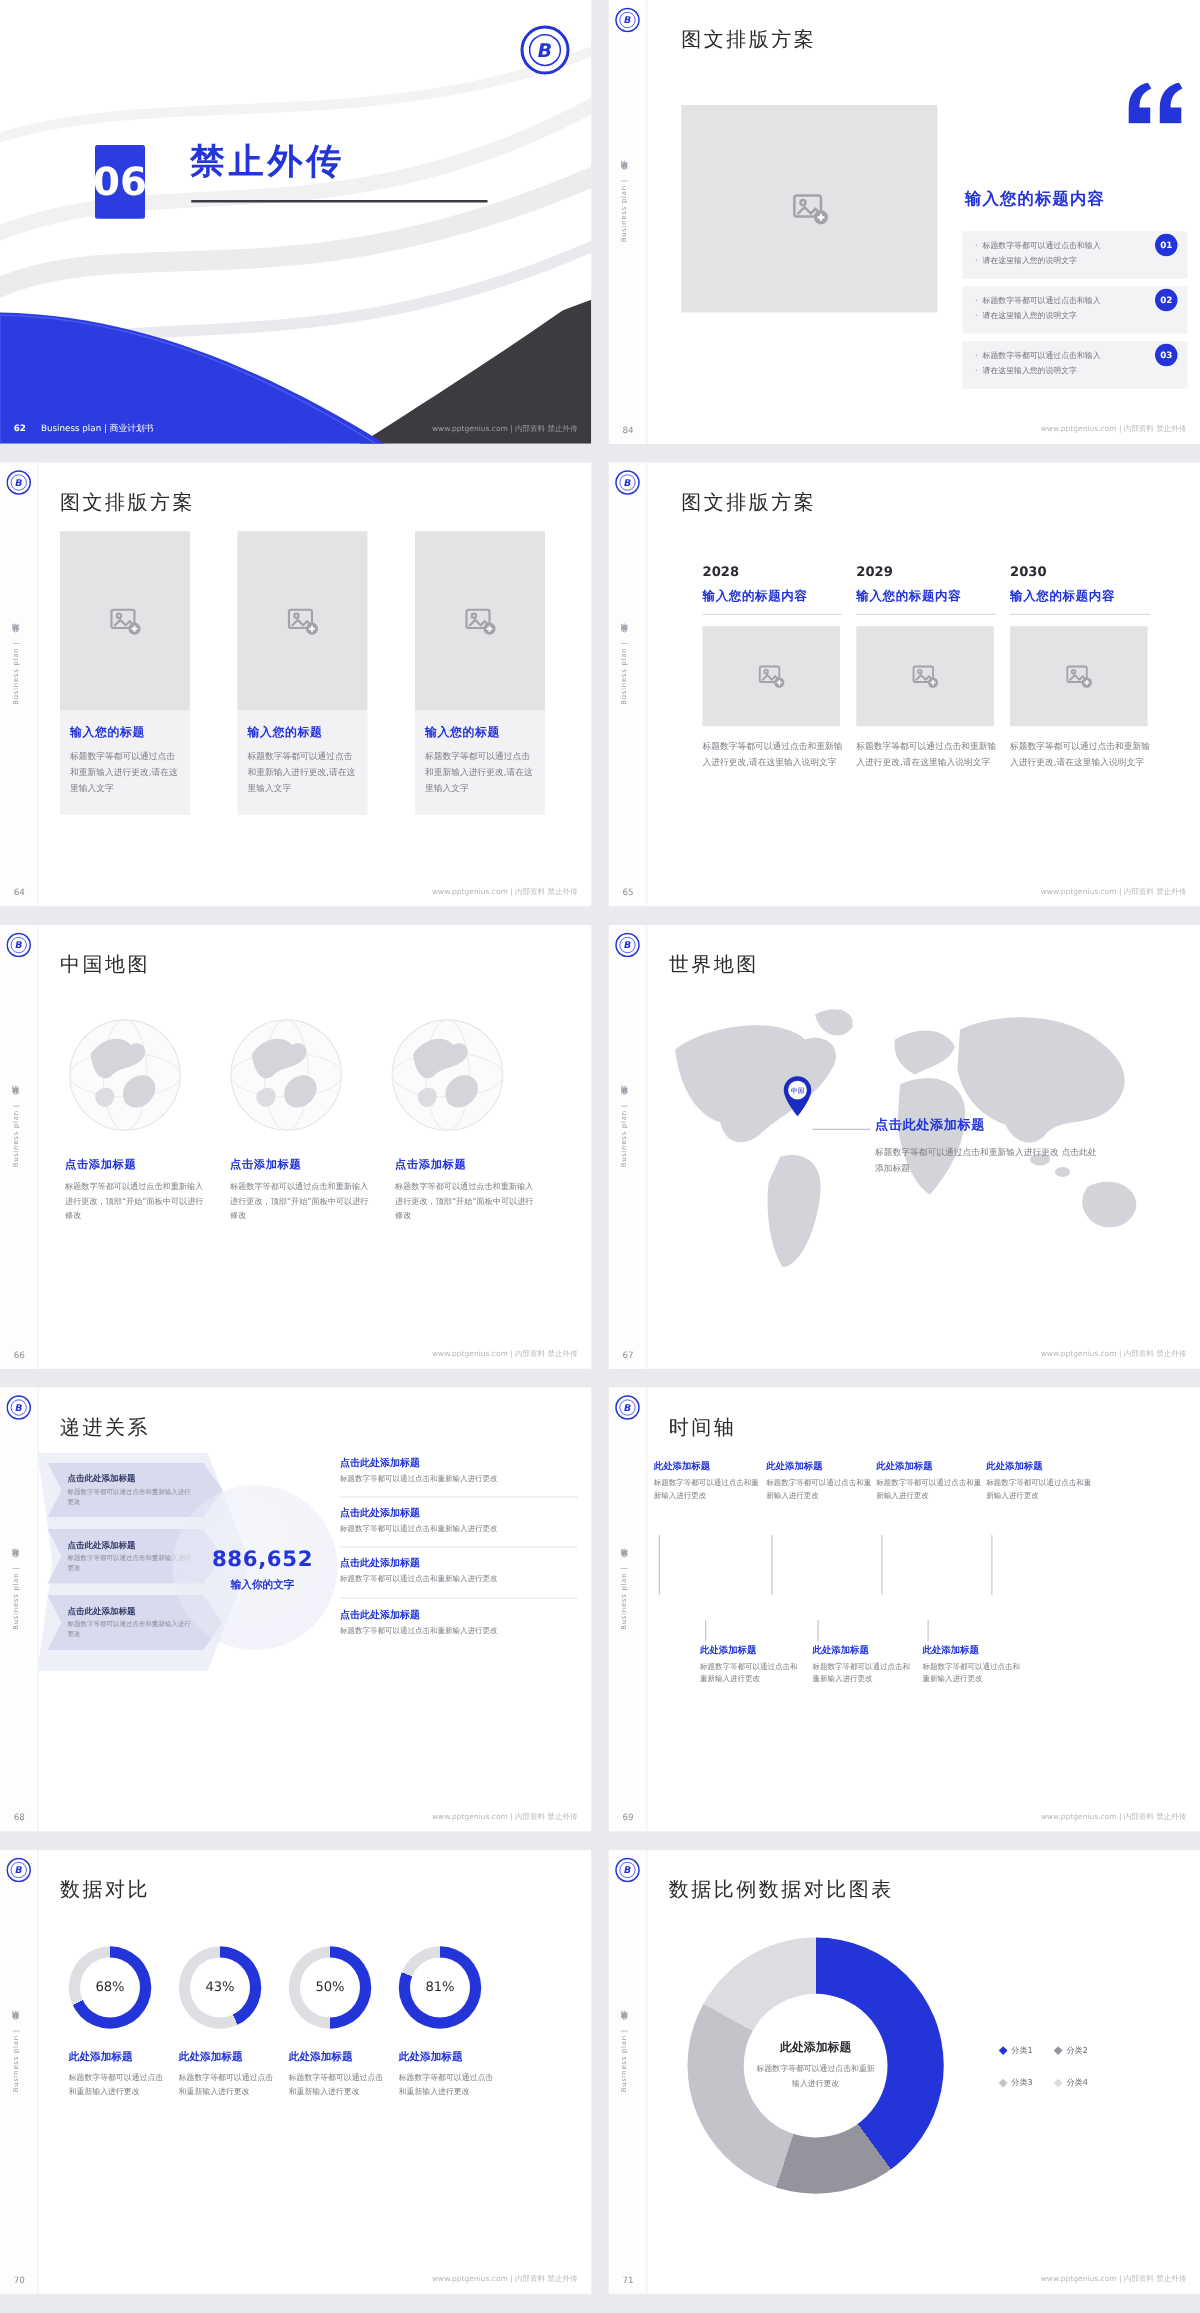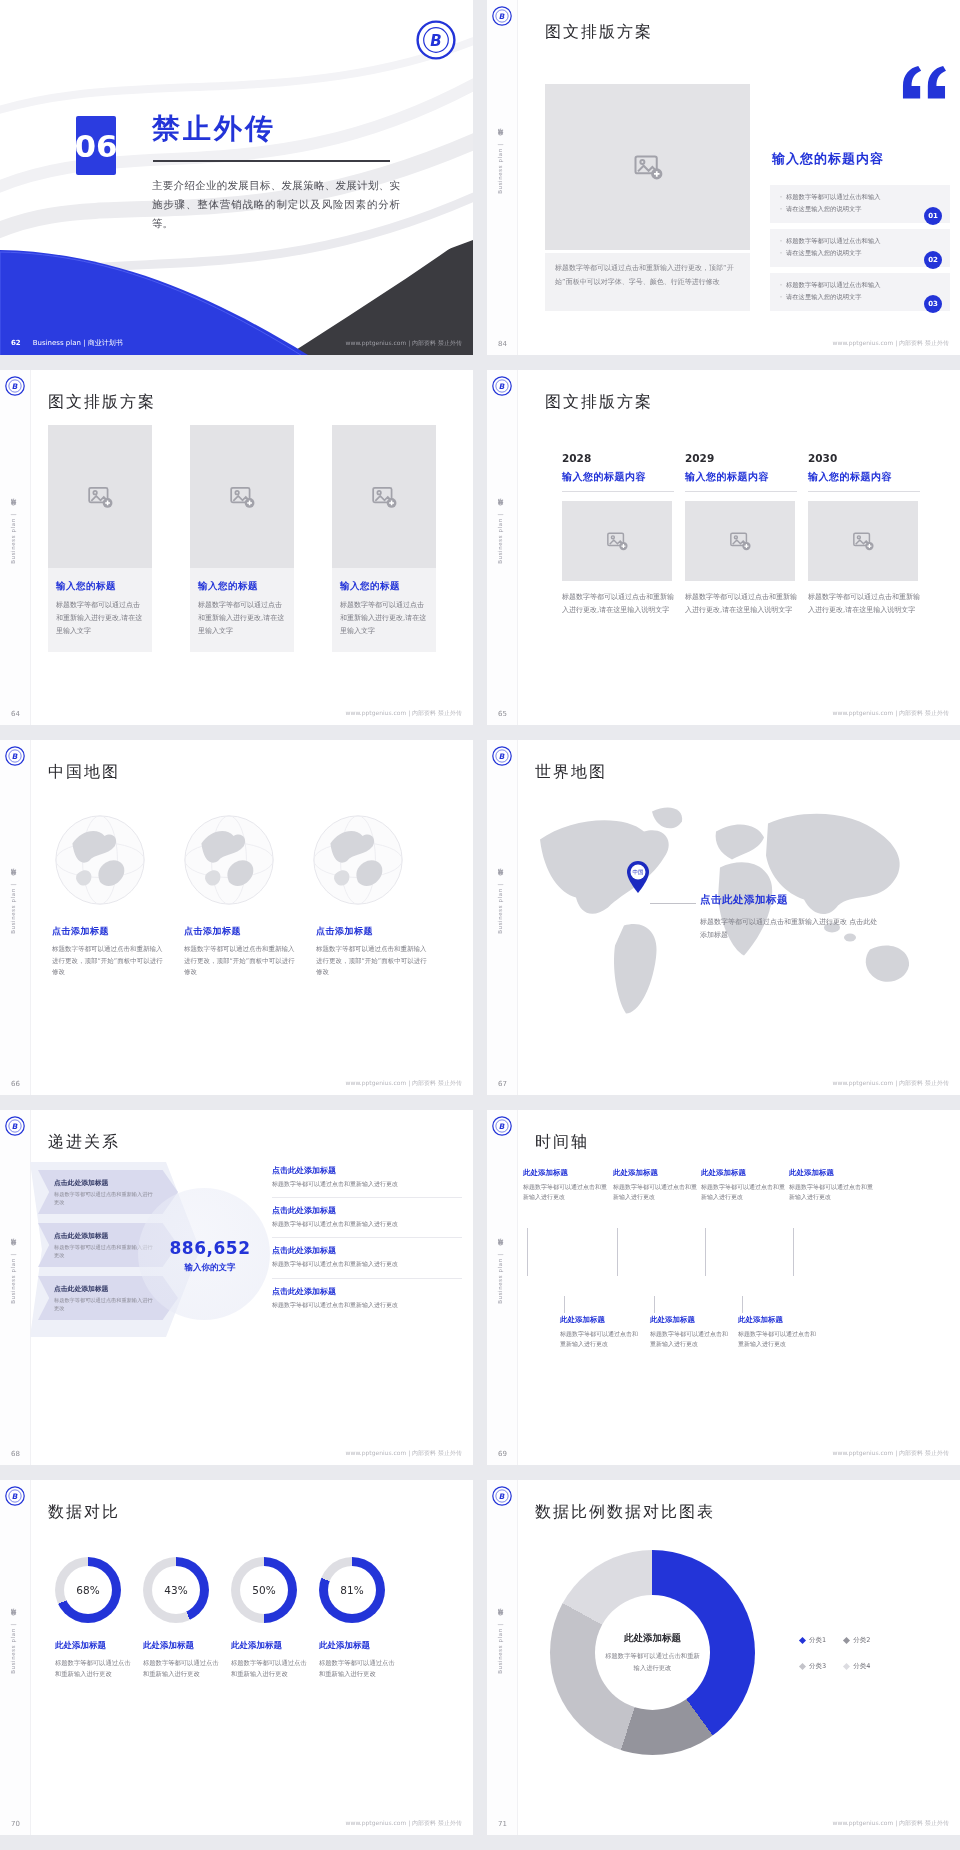--- a/index.html
+++ b/index.html
@@ -39,21 +39,21 @@
 
   
   .s2-ph{left:58px;top:84px;width:205px;height:166px;}
   .s2-cap{position:absolute;left:58px;top:253px;width:185px;height:40px;background:#f2f2f4;
     padding:9px 10px;font-size:7px;line-height:1.95;color:#85858c;}
   .s2-quote{position:absolute;left:415px;top:66px;width:44px;height:34px;}
   .s2-head{position:absolute;left:285px;top:150px;font-size:13px;font-weight:bold;color:#2334d8;letter-spacing:1px;}
   .s2-card{position:absolute;left:283px;width:160px;height:26px;background:#f3f3f6;padding:6px 10px;}
   .s2-card .ln{font-size:6.3px;color:#72727a;line-height:1.95;white-space:nowrap;}
   .s2-card .ln::before{content:"·";margin-right:4px;color:#72727a;}
-  .s2-numcirc{position:absolute;right:8px;top:22px;width:18px;height:18px;border-radius:50%;background:#2334d8;
+  .s2-numcirc{position:absolute;right:8px;top:2px;width:18px;height:18px;border-radius:50%;background:#2334d8;
     color:#fff;font-size:7px;font-weight:bold;display:flex;align-items:center;justify-content:center;}
 
   
   .s3col{position:absolute;top:55px;width:104px;}
   .s3col .ph-box{position:relative;width:104px;height:143px;}
   .s3-card{width:88px;background:#f2f2f4;padding:12px 8px 14px;}
   .s3-h{font-size:9.5px;font-weight:bold;color:#2334d8;margin-bottom:6px;letter-spacing:.5px;}
   .s3-b{font-size:7px;color:#7c7c84;line-height:1.85;}
 
   
@@ -145,21 +145,20 @@
     </svg>
   </div>
   <div class="s1-logo logo-slot"><svg viewBox="0 0 40 40">
         <circle cx="20" cy="20" r="18.4" fill="#fff" stroke="#2334d8" stroke-width="2.4"></circle>
         <circle cx="20" cy="20" r="12.3" fill="none" stroke="#2334d8" stroke-width="1.2"></circle>
         <text x="20" y="25.6" text-anchor="middle" font-size="15" font-weight="bold" font-style="italic" fill="#2334d8">B</text>
       </svg></div>
   <div class="s1-num">06</div>
   <div class="s1-title">禁止外传</div>
   <div class="s1-line"></div>
-  <div class="s1-body">主要介绍企业的发展目标、发展策略、发展计划、实施步骤、整体营销战略的制定以及风险因素的分析等。</div>
   <div class="s1-footL"><b>62</b><span>Business plan | 商业计划书</span></div>
   <div class="s1-footR">www.pptgenius.com | 内部资料 禁止外传</div>
 </div>
 
 <div class="slide c1 r0">
   <div class="sb">
     <div class="sb-logo logo-slot"><svg viewBox="0 0 40 40">
           <circle cx="20" cy="20" r="18.4" fill="#fff" stroke="#2334d8" stroke-width="2.4"></circle>
           <circle cx="20" cy="20" r="12.3" fill="none" stroke="#2334d8" stroke-width="1.2"></circle>
           <text x="20" y="25.6" text-anchor="middle" font-size="15" font-weight="bold" font-style="italic" fill="#2334d8">B</text>
@@ -169,21 +168,20 @@
   <div class="stitle" style="left:58px;">图文排版方案</div>
   <div class="ph-box s2-ph">
       <span class="ph-icon" style="width:30px;height:30px;"><svg viewBox="0 0 24 24" width="100%" height="100%" fill="none" stroke="#a2a2aa" stroke-width="1.6">
           <rect x="2" y="3.5" width="17" height="13.5" rx="1.5"></rect>
           <circle cx="7.5" cy="8" r="1.6"></circle>
           <path d="M4 15.5 l4.5-4.5 4 4 3-3 3.5 3.5"></path>
           <circle cx="19" cy="17.5" r="4.5" fill="#a2a2aa" stroke="none"></circle>
           <path d="M19 15.3v4.4M16.8 17.5h4.4" stroke="#fff" stroke-width="1.4"></path>
         </svg></span>
     </div>
-  <div class="s2-cap">标题数字等都可以通过点击和重新输入进行更改，顶部“开始”面板中可以对字体、字号、颜色、行距等进行修改</div>
   <div class="s2-quote">
     <svg viewBox="0 0 46 34">
         <g fill="#2334d8" transform="rotate(180 23 17)">
       <path d="M1 0 H19 V13 C19 25 12 32 3 34 L0 29 C7 26 10 21 10 13 H1 Z"></path>
       <path d="M27 0 H45 V13 C45 25 38 32 29 34 L26 29 C33 26 36 21 36 13 H27 Z"></path>
     </g>
       </svg>
   </div>
   <div class="s2-head">输入您的标题内容</div>
   <div class="s2-card" style="top:185px;">

